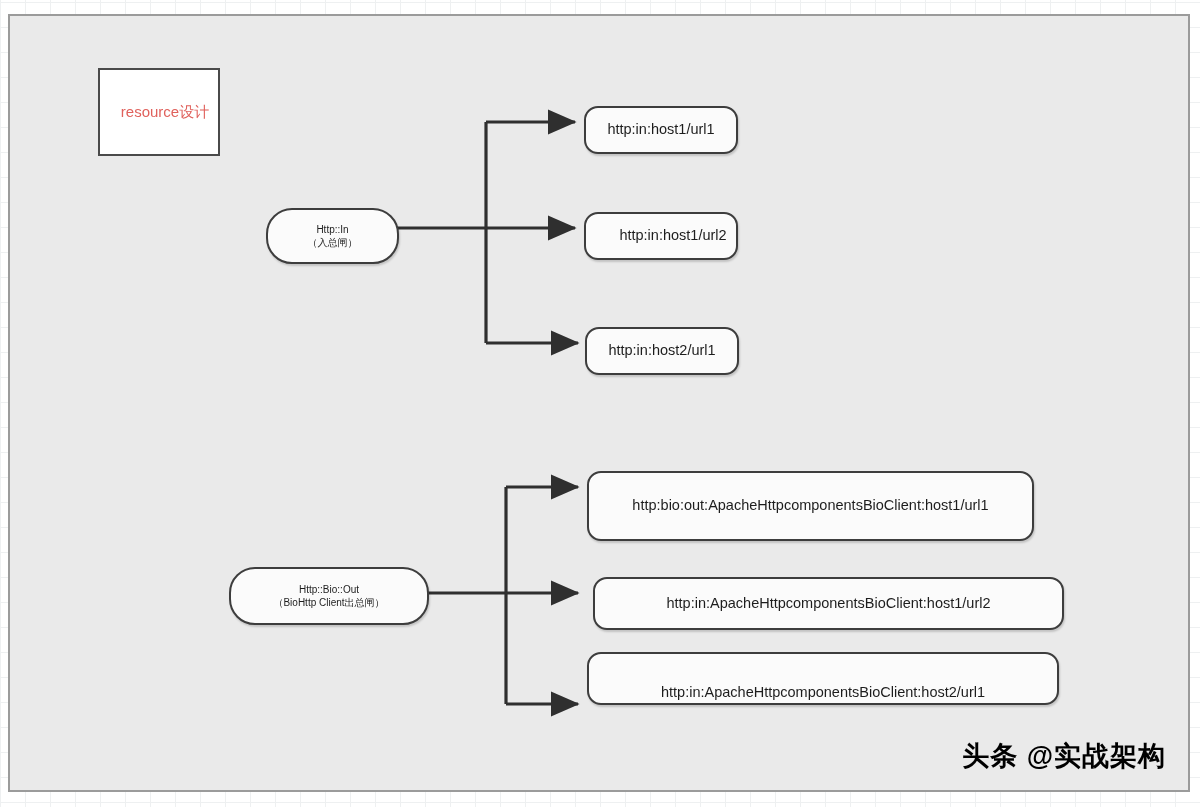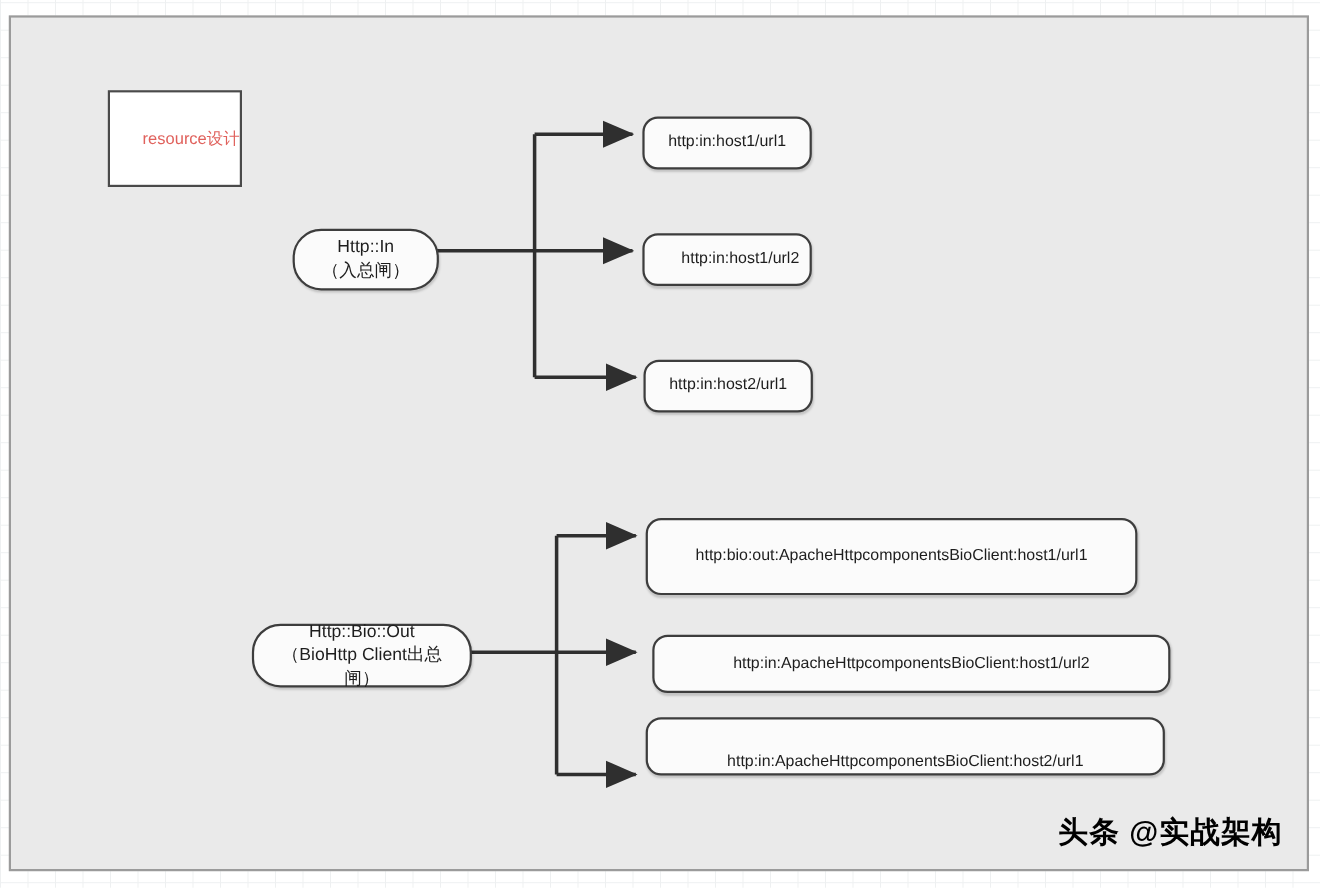--- a/index.html
+++ b/index.html
@@ -38,29 +38,29 @@
     height: 778px;
     background: #eaeaea;
     border: 2px solid #9b9b9b;
     box-sizing: border-box;
   }
 
   
   #legend-box {
     position: absolute;
     left: 88px;
-    top: 66px;
+    top: 52px;
     width: 122px;
     height: 88px;
     background: #ffffff;
     border: 2px solid #4a4a4a;
     box-sizing: border-box;
     display: flex;
     align-items: center;
-    justify-content: flex-end;
+    justify-content: center;
   }
   #legend-box .legend-text {
     font-size: 15px;
     color: #e0615c;
     padding-left: 12px;
     white-space: nowrap;
   }
 
   
   .node {
@@ -77,21 +77,21 @@
     box-shadow: 1px 2px 2px rgba(0,0,0,0.17);
   }
   .node .label {
     line-height: 1.35;
     white-space: pre-line;
     padding: 0 10px;
   }
 
   
   .node.gate { border-radius: 26px; }
-  .node.gate .label { font-size: 16px; }
+  .node.gate .label { font-size: 10px; }
 
   
   .node.endpoint .label { font-size: 14.5px; }
   .node.endpoint.wide .label { font-size: 14.5px; }
 
   
   #wires {
     position: absolute;
     left: 0; top: 0;
     width: 1200px;

